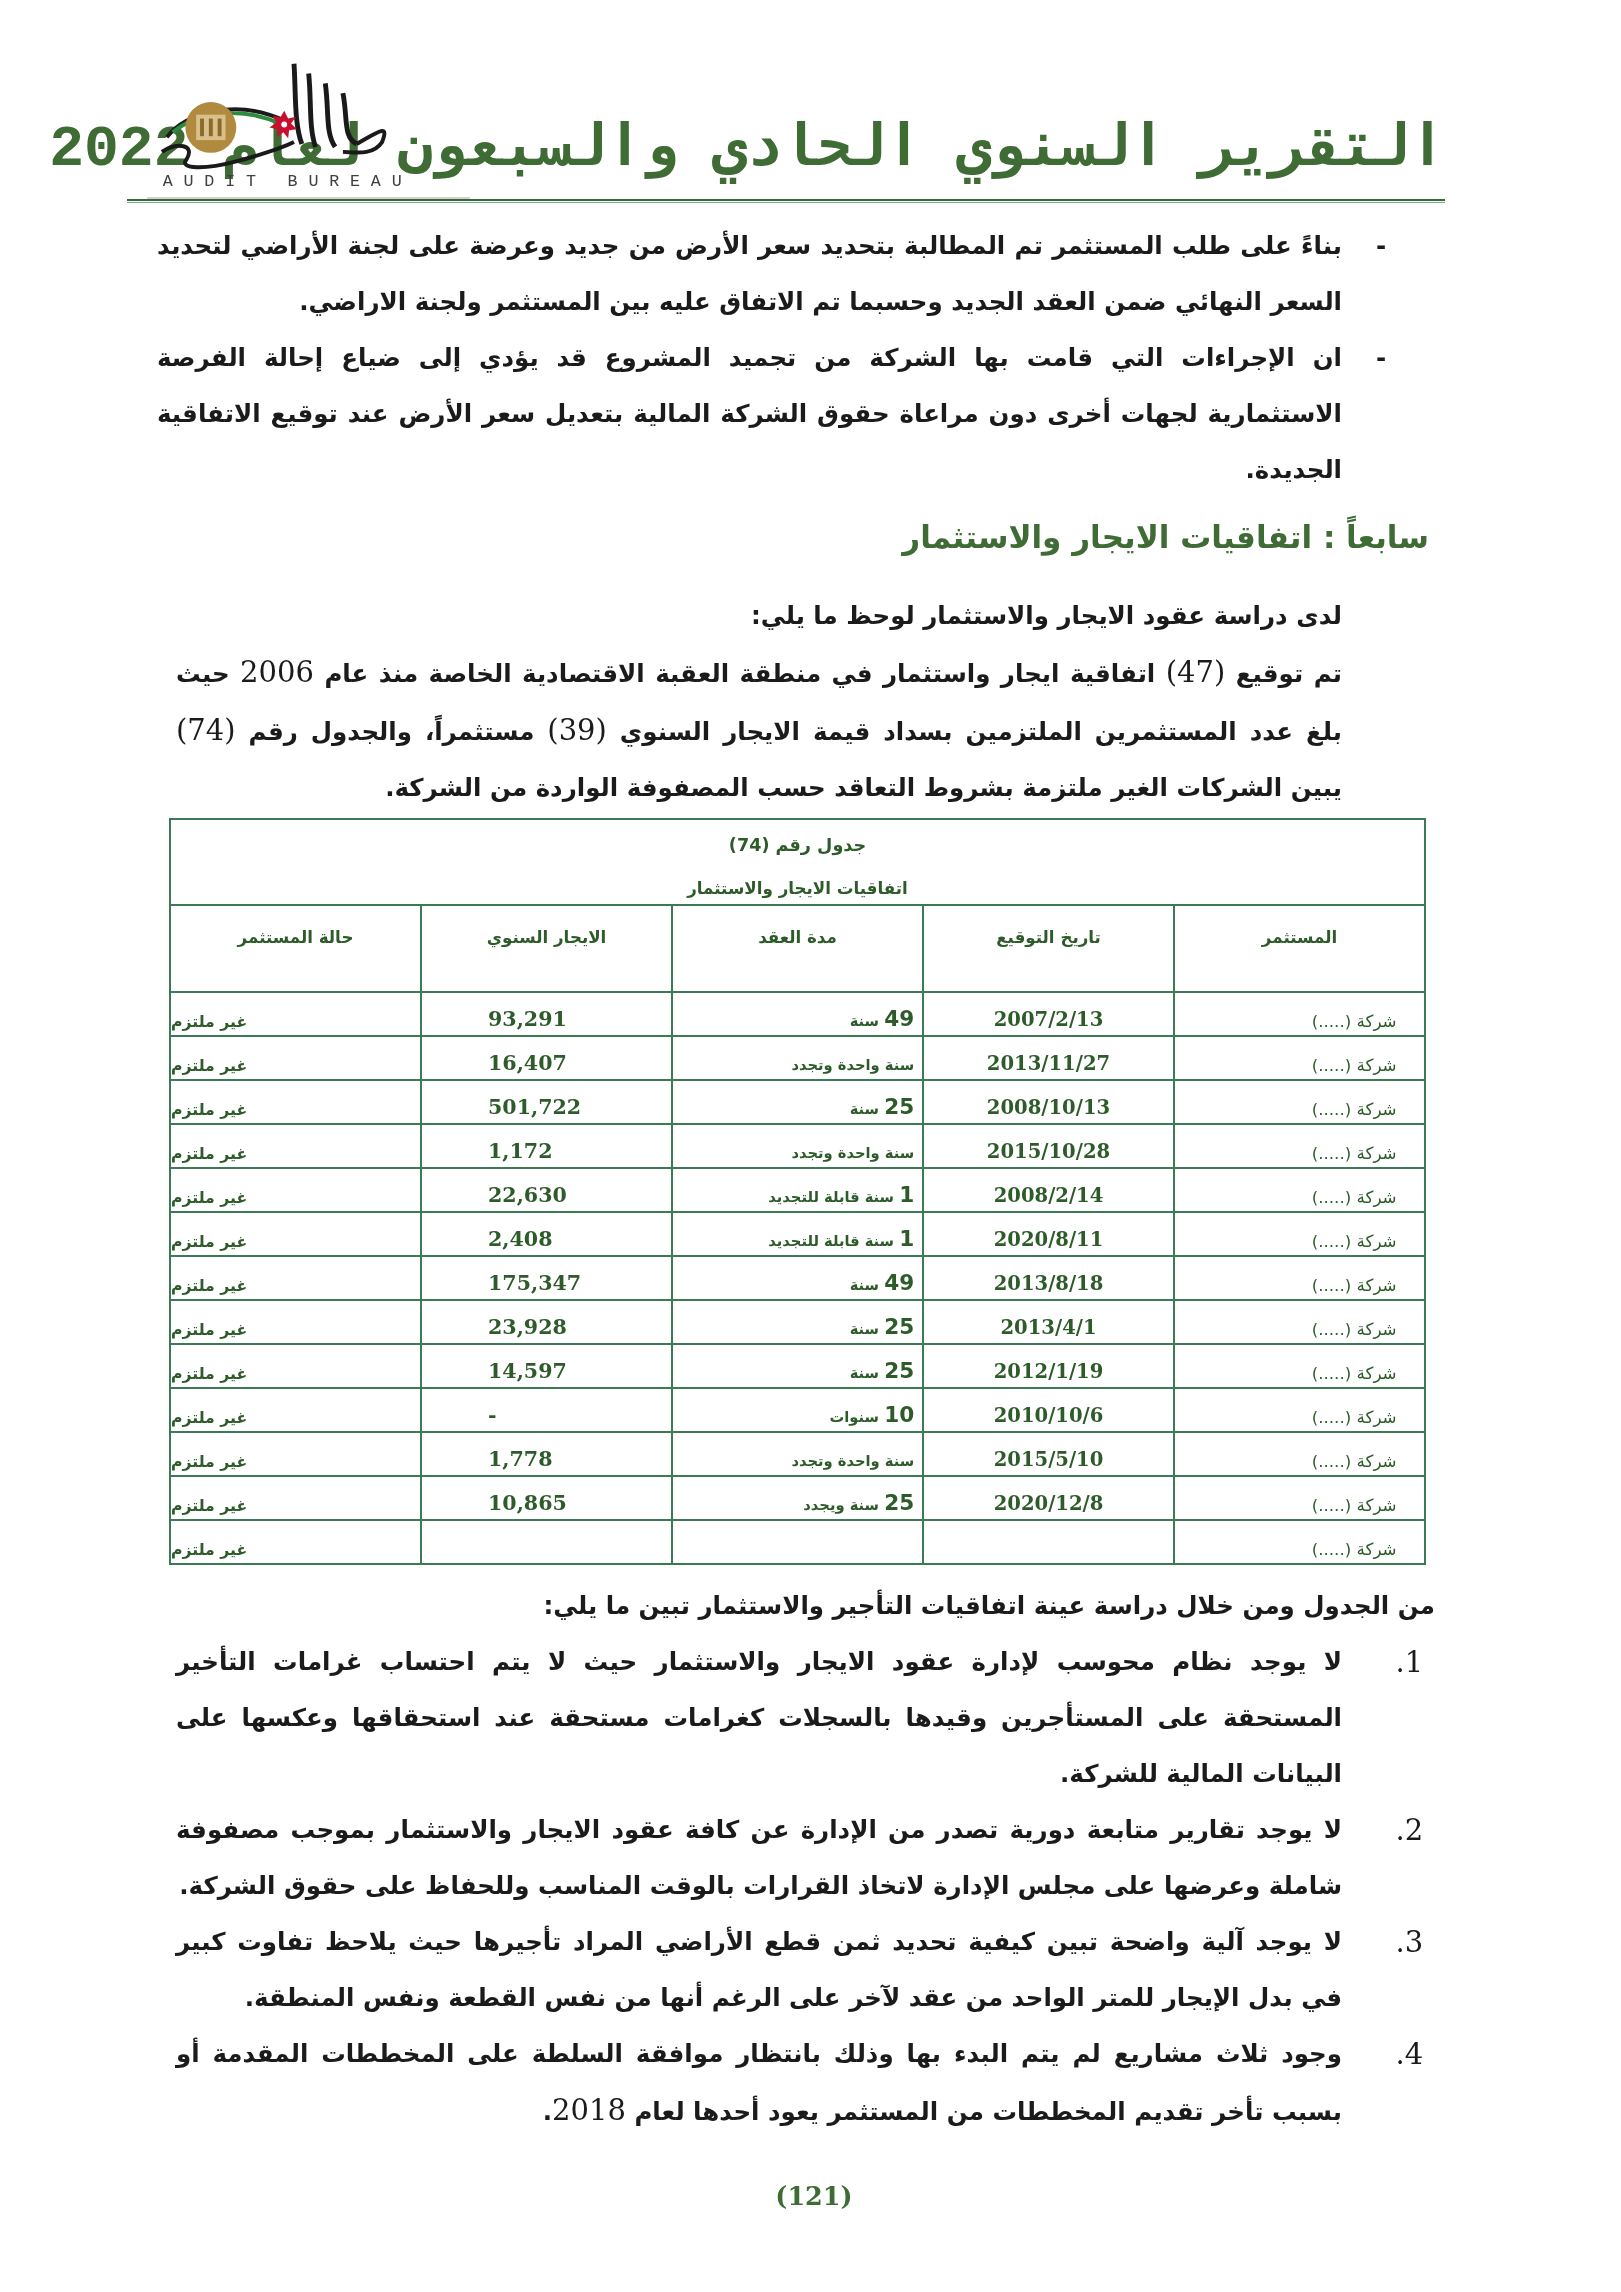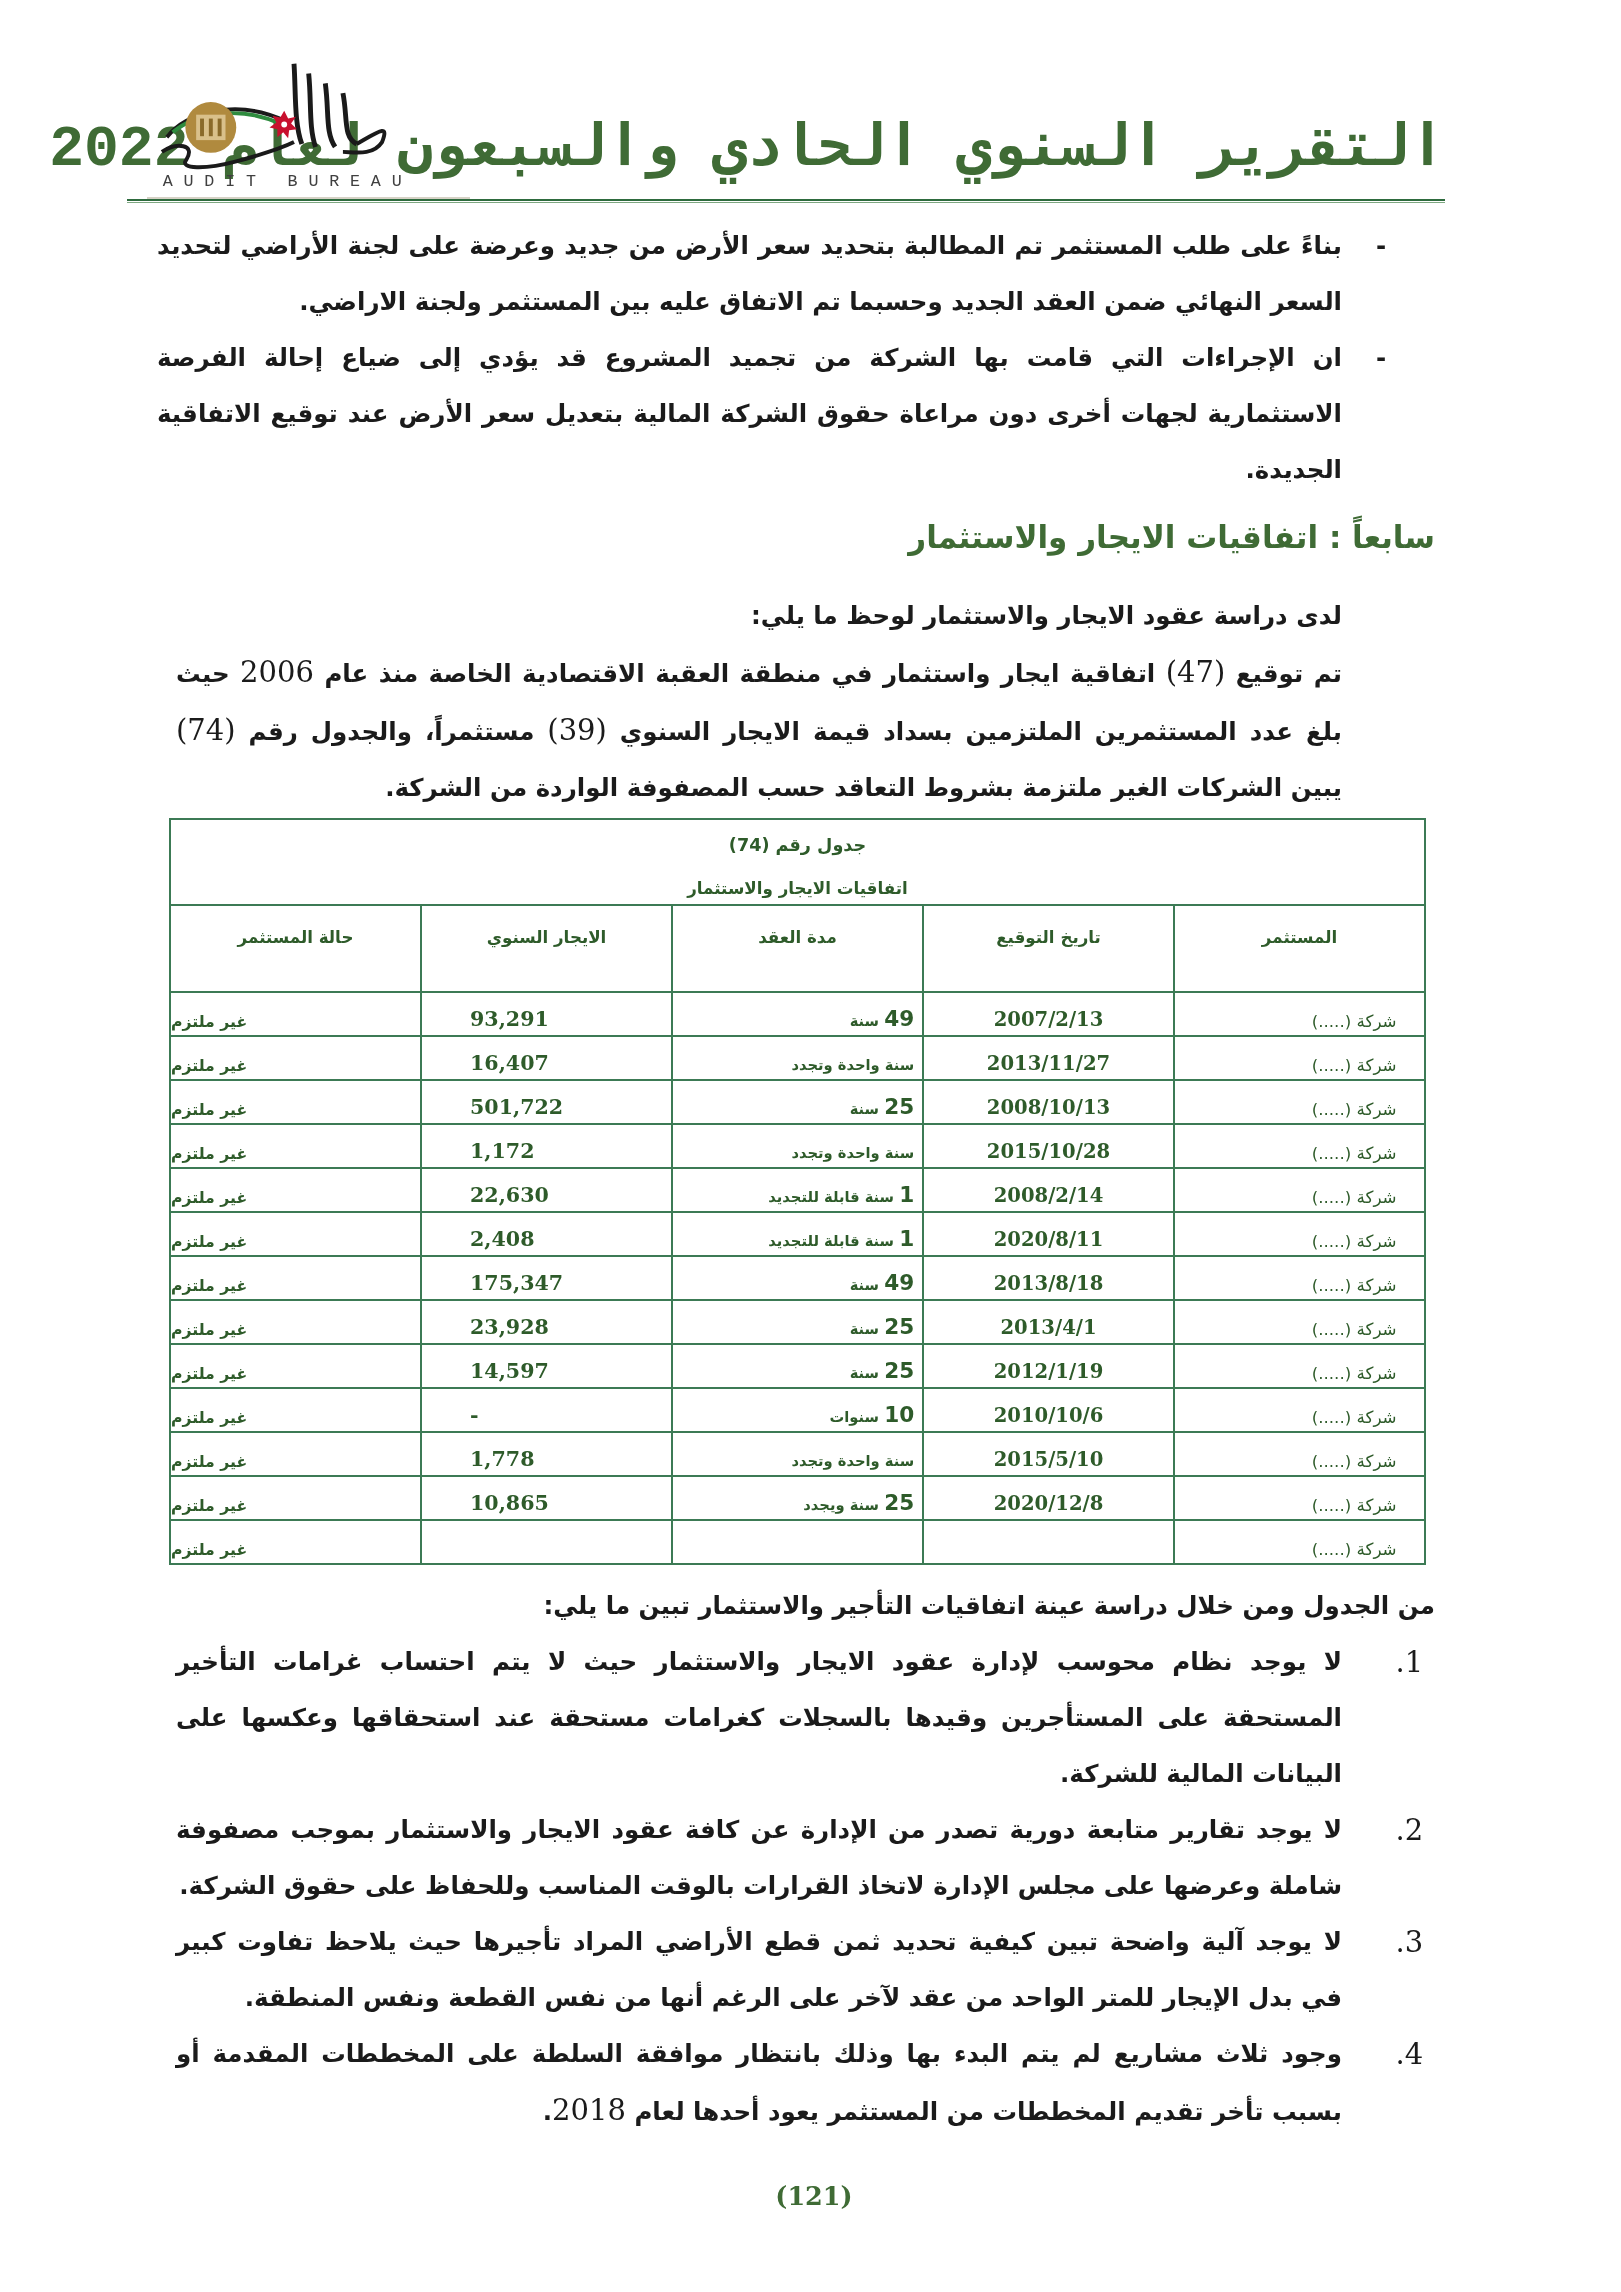--- a/index.html
+++ b/index.html
@@ -72,21 +72,21 @@
     }
     .dash-item .bullet {
       position: absolute;
       right: 0; top: 0;
       width: 19.6px;
       text-align: center;
     }
     .section-heading {
       position: absolute;
       top: 519px;
-      right: 186px;
+      right: 192px;
       font-family: "DejaVu Sans", sans-serif;
       font-weight: bold;
       font-size: 31px;
       color: #3f6b35;
       white-space: nowrap;
     }
     .intro {
       position: absolute;
       top: 588px;
       right: 279px;
@@ -138,21 +138,21 @@
       height: 44px;
       font-size: 18.6px;
       font-weight: bold;
       vertical-align: bottom;
       padding-bottom: 3.9px;
     }
     td.c-investor { text-align: right; padding-right: 27.4px; font-size: 16.7px; font-weight: normal; }
     td.c-date { text-align: center; font-family: "DejaVu Serif", serif; font-size: 19.6px; }
     td.c-term { text-align: right; padding-right: 7.8px; font-size: 14.7px; }
     td.c-term .tnum { font-size: 21.6px; font-weight: bold; }
-    td.c-rent { text-align: left; padding-left: 48px; font-family: "DejaVu Serif", serif; font-size: 20.6px; direction: ltr; }
+    td.c-rent { text-align: left; padding-left: 66px; font-family: "DejaVu Serif", serif; font-size: 20.6px; direction: ltr; }
     td.c-status { text-align: left; padding-right: 19.6px; font-size: 15.7px; }
 
     .findings {
       position: absolute;
       top: 1578px;
       right: 186px;
       left: 176px;
       font-family: "DejaVu Sans", sans-serif;
       font-weight: bold;
       font-size: 24.5px;

